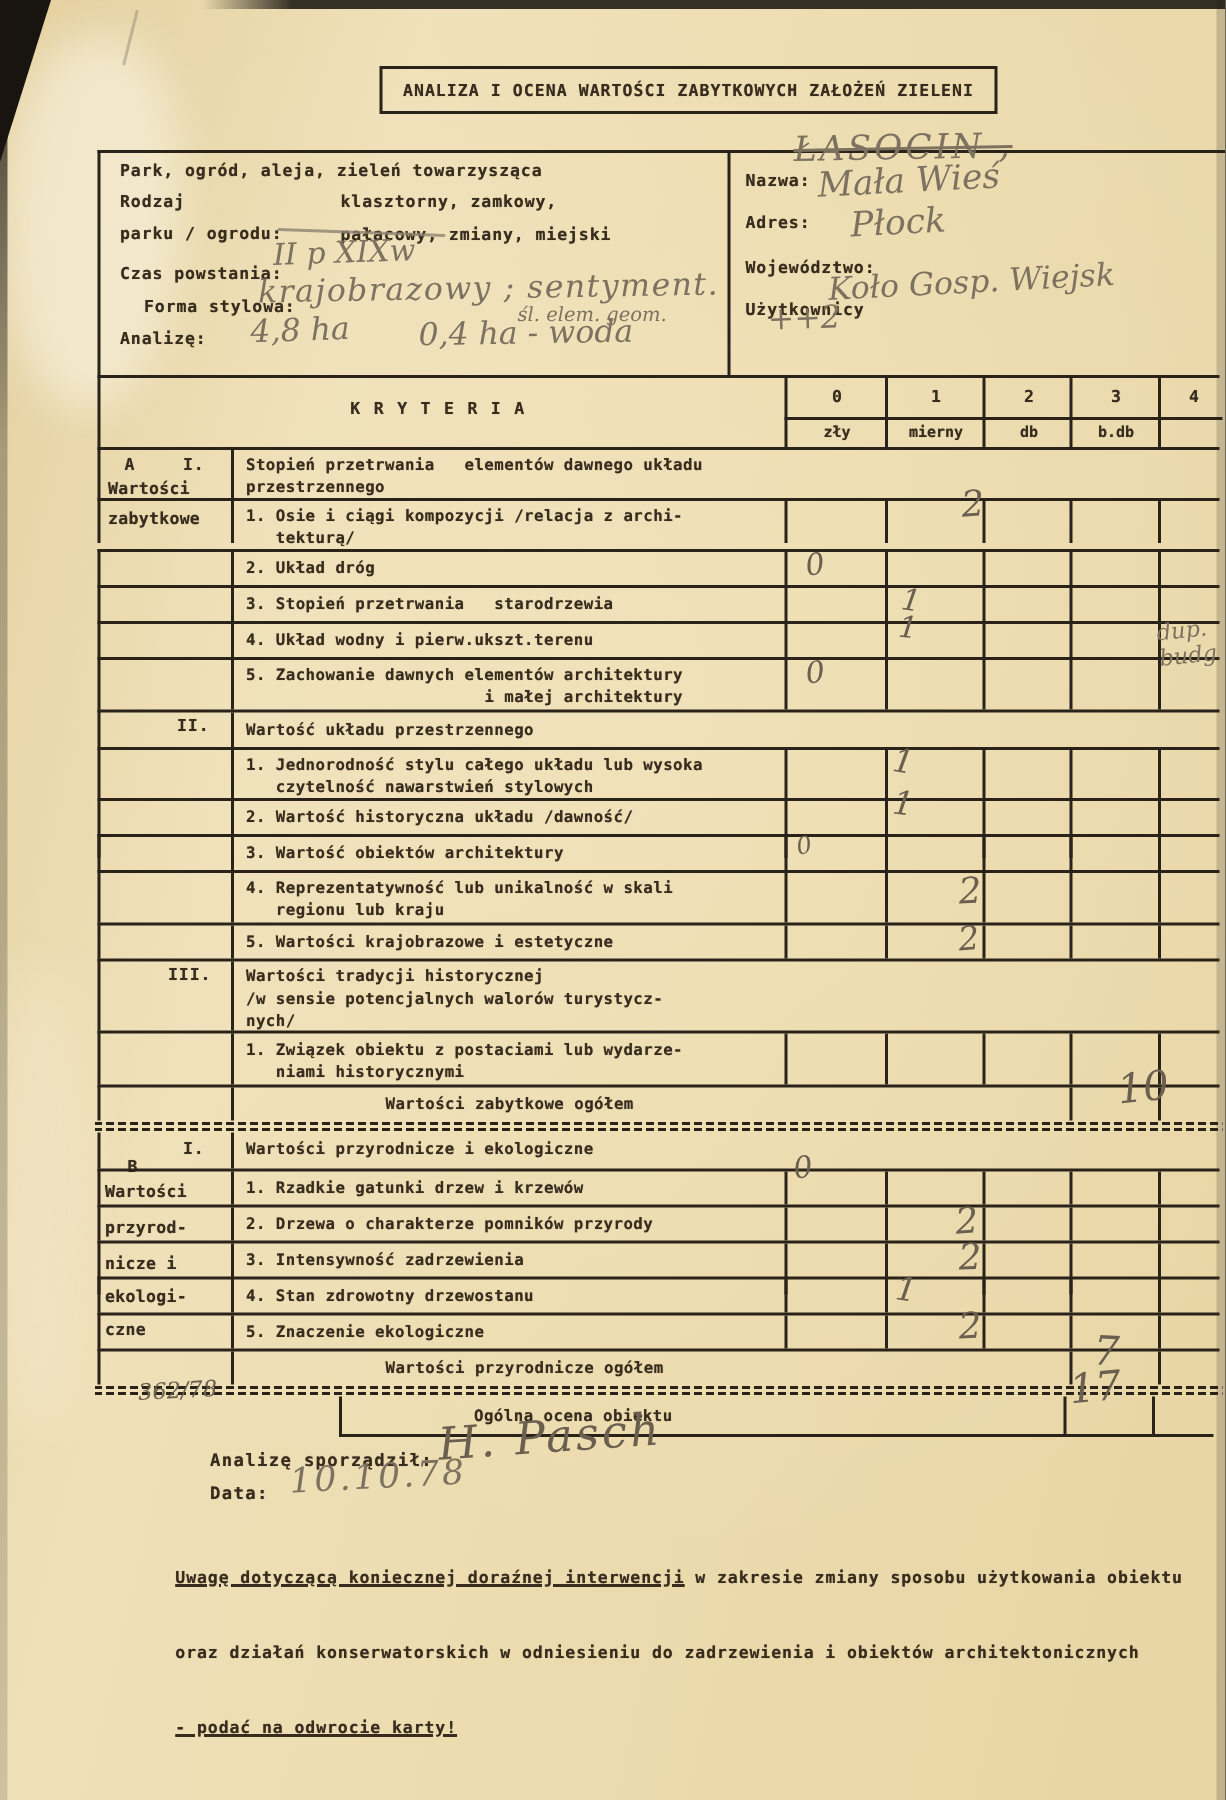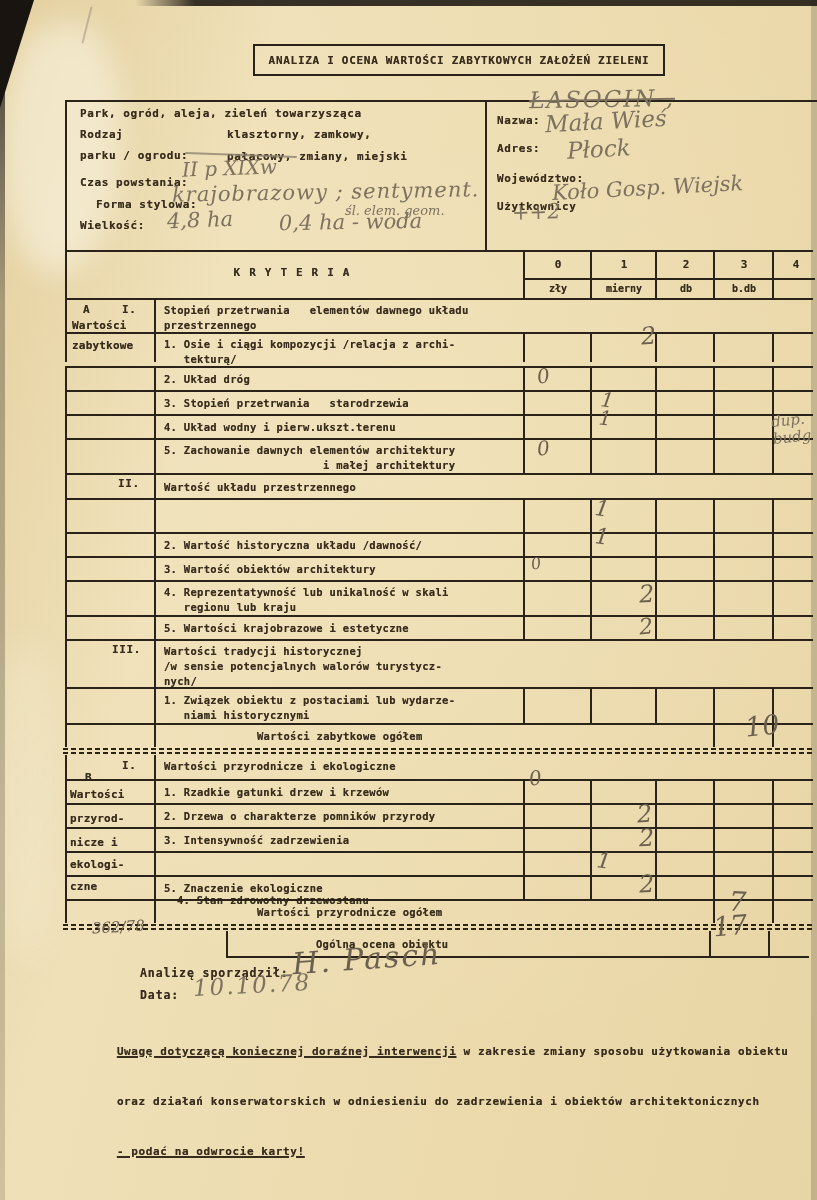--- a/index.html
+++ b/index.html
@@ -75,21 +75,21 @@
   <div class="info-box">
     <i class="v" style="left:418px;height:150px;"></i>
 
     <span class="tw" style="left:13px;top:5px;">Park, ogród, aleja, zieleń towarzysząca</span>
     <span class="tw" style="left:13px;top:26px;">Rodzaj</span>
     <span class="tw" style="left:13px;top:47px;">parku / ogrodu:</span>
     <span class="tw" style="left:160px;top:26px;">klasztorny, zamkowy,</span>
     <span class="tw" style="left:160px;top:48px;">pałacowy, zmiany, miejski</span>
     <span class="tw" style="left:13px;top:74px;">Czas powstania:</span>
     <span class="tw" style="left:13px;top:96px;margin-left:16px;">Forma stylowa:</span>
-    <span class="tw" style="left:13px;top:117px;">Wielkość:</span>
+    <span class="tw" style="left:13px;top:117px;">Analizę:</span>
     <div class="pstroke" style="left:118px;top:52px;width:112px;transform:rotate(2deg);"></div>
     <span class="hw" style="left:115px;top:56px;font-size:20px;transform:rotate(-2deg);">II p XIXw</span>
     <span class="hw" style="left:105px;top:80px;font-size:21px;letter-spacing:1px;transform:rotate(-1deg);">krajobrazowy ; sentyment.</span>
     <span class="hw" style="left:278px;top:102px;font-size:13px;">śl. elem. geom.</span>
     <span class="hw" style="left:100px;top:108px;font-size:21px;transform:rotate(-2deg);">4,8 ha</span>
     <span class="hw" style="left:212px;top:110px;font-size:21px;transform:rotate(-1deg);">0,4 ha - woda</span>
 
     <span class="tw" style="left:430px;top:12px;">Nazwa:</span>
     <span class="tw" style="left:430px;top:40px;">Adres:</span>
     <span class="tw" style="left:430px;top:70px;">Województwo:</span>
@@ -189,20 +189,21 @@
       <i class="v" style="left:87px;"></i>
       <div class="ct" style="left:97px;top:5px;"><span>Wartość układu przestrzennego</span></div>
     </div>
     <div class="row bl" style="top:248px;height:34px;">
       <i class="v" style="left:87px;"></i>
         <i class="v" style="left:456px;"></i>
         <i class="v" style="left:523px;"></i>
         <i class="v" style="left:588px;"></i>
         <i class="v" style="left:646px;"></i>
         <i class="v" style="left:705px;"></i>
+      <div class="ct" style="left:97px;top:3px;"><span>1. Jednorodność stylu całego układu lub wysoka</span><br><span>   czytelność nawarstwień stylowych</span></div>
     </div>
     <div class="row bl" style="top:282px;height:40px;">
       <i class="v" style="left:87px;"></i>
         <i class="v" style="left:456px;"></i>
         <i class="v" style="left:523px;"></i>
         <i class="v" style="left:588px;"></i>
         <i class="v" style="left:646px;"></i>
         <i class="v" style="left:705px;"></i>
       <div class="ct" style="left:97px;top:4px;"><span>2. Wartość historyczna układu /dawność/</span></div>
     </div>
@@ -284,21 +285,21 @@
         <i class="v" style="left:705px;"></i>
       <div class="ct" style="left:97px;top:4px;"><span>3. Intensywność zadrzewienia</span></div>
     </div>
     <div class="row bl" style="top:601px;height:24px;">
       <i class="v" style="left:87px;"></i>
         <i class="v" style="left:456px;"></i>
         <i class="v" style="left:523px;"></i>
         <i class="v" style="left:588px;"></i>
         <i class="v" style="left:646px;"></i>
         <i class="v" style="left:705px;"></i>
-      <div class="ct" style="left:110px;top:4px;margin-top:36px;"><span>4. Stan zdrowotny drzewostanu</span></div>
+      <div class="ct" style="left:97px;top:4px;"><span>4. Stan zdrowotny drzewostanu</span></div>
     </div>
     <div class="row bl" style="top:625px;height:24px;">
       <i class="v" style="left:87px;"></i>
         <i class="v" style="left:456px;"></i>
         <i class="v" style="left:523px;"></i>
         <i class="v" style="left:588px;"></i>
         <i class="v" style="left:646px;"></i>
         <i class="v" style="left:705px;"></i>
       <div class="ct" style="left:97px;top:4px;"><span>5. Znaczenie ekologiczne</span></div>
     </div>

